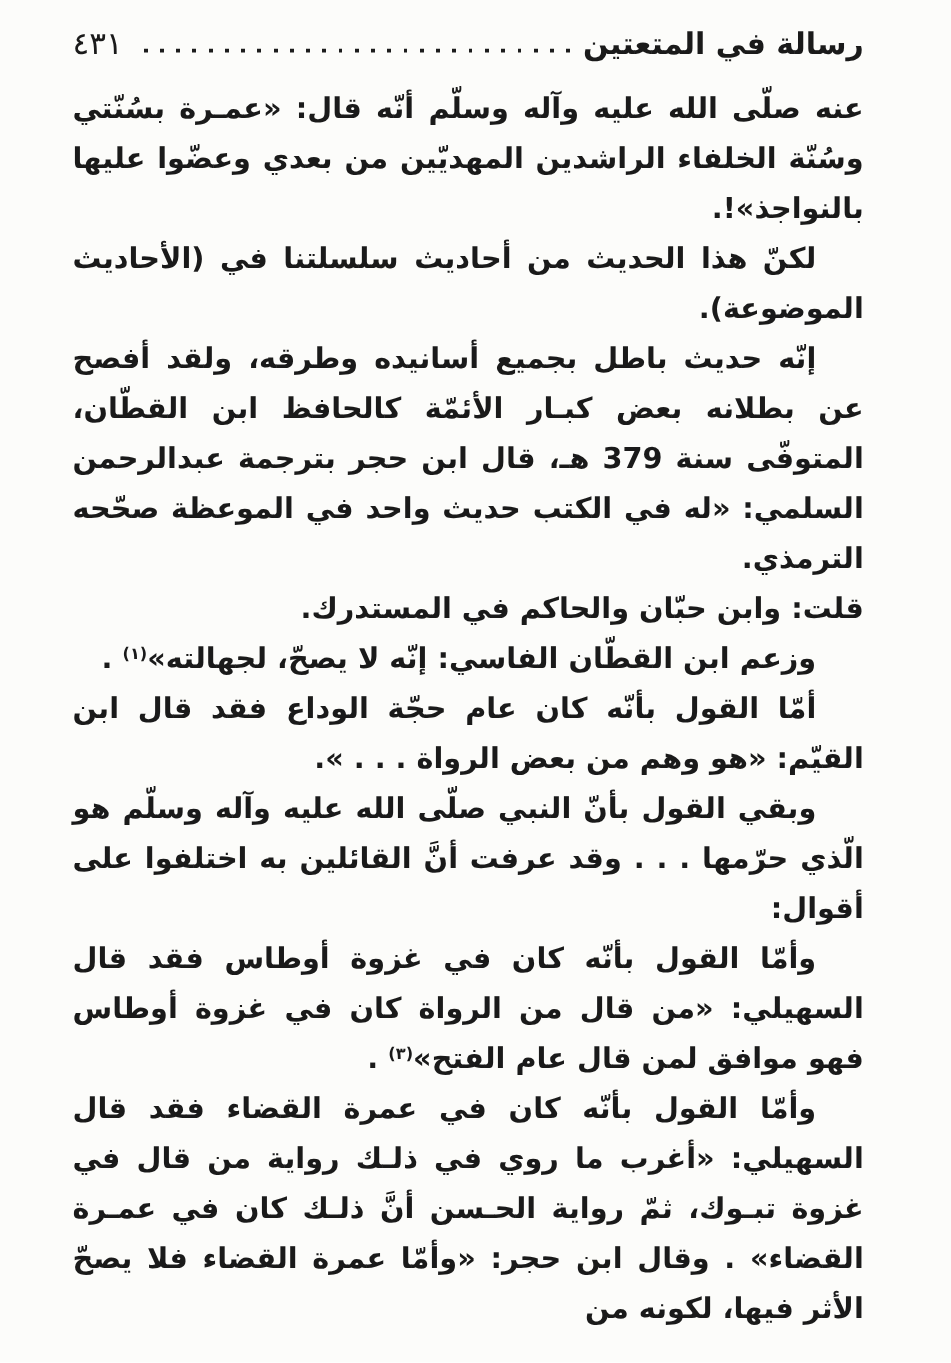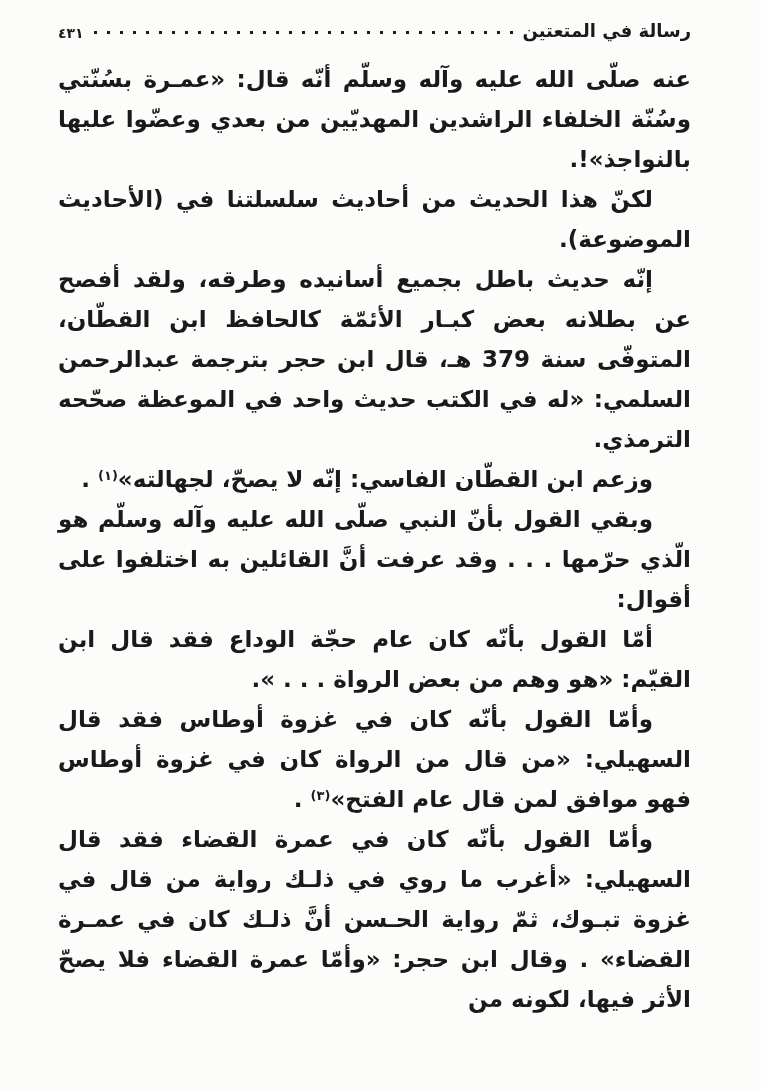--- a/index.html
+++ b/index.html
@@ -17,33 +17,33 @@
     direction: rtl;
     padding: 20px 70px 0 58px;
     overflow: hidden;
     font-family: "DejaVu Sans", sans-serif;
   }
   .header {
     display: flex;
     align-items: flex-end;
   }
   .header .title {
-    font-size: 18px;
+    font-size: 24px;
     font-weight: bold;
     white-space: nowrap;
   }
   .header .dots {
     flex: 1;
     height: 3px;
     margin: 0 10px 7px 10px;
     background: repeating-linear-gradient(to left, #1c1c1c 0 3px, transparent 3px 13px);
   }
   .header .pagenum {
-    font-size: 14px;
-    font-weight: bold;
+    font-size: 25px;
+    font-weight: normal;
     white-space: nowrap;
   }
   .body-text {
     margin-top: 18px;
   }
   .para {
     margin: 0;
     font-size: 23px;
     font-weight: bold;
     line-height: 40px;
@@ -68,20 +68,21 @@
   <div class="header">
     <span class="title">رسالة في المتعتين</span>
     <span class="dots"></span>
     <span class="pagenum">٤٣١</span>
   </div>
 
   <div class="body-text">
       <p class="para">عنه صلّى الله عليه وآله وسلّم أنّه قال: «عمـرة بسُنّتي وسُنّة الخلفاء الراشدين المهديّين من بعدي وعضّوا عليها بالنواجذ»!.</p>
       <p class="para indent">لكنّ هذا الحديث من أحاديث سلسلتنا في (الأحاديث الموضوعة).</p>
       <p class="para indent">إنّه حديث باطل بجميع أسانيده وطرقه، ولقد أفصح عن بطلانه بعض كبـار الأئمّة كالحافظ ابن القطّان، المتوفّى سنة 379 هـ، قال ابن حجر بترجمة عبدالرحمن السلمي: «له في الكتب حديث واحد في الموعظة صحّحه الترمذي.</p>
+      <p class="para">قلت: وابن حبّان والحاكم في المستدرك.</p>
       <p class="para indent">وزعم ابن القطّان الفاسي: إنّه لا يصحّ، لجهالته»<sup class="fn-sup">(١)</sup> .</p>
+      <p class="para indent">أمّا القول بأنّه كان عام حجّة الوداع فقد قال ابن القيّم: «هو وهم من بعض الرواة . . . ».</p>
       <p class="para indent">وبقي القول بأنّ النبي صلّى الله عليه وآله وسلّم هو الّذي حرّمها . . . وقد عرفت أنَّ القائلين به اختلفوا على أقوال:</p>
-      <p class="para indent">أمّا القول بأنّه كان عام حجّة الوداع فقد قال ابن القيّم: «هو وهم من بعض الرواة . . . ».</p>
       <p class="para indent">وأمّا القول بأنّه كان في غزوة أوطاس فقد قال السهيلي: «من قال من الرواة كان في غزوة أوطاس فهو موافق لمن قال عام الفتح»<sup class="fn-sup">(٣)</sup> .</p>
       <p class="para indent">وأمّا القول بأنّه كان في عمرة القضاء فقد قال السهيلي: «أغرب ما روي في ذلـك رواية من قال في غزوة تبـوك، ثمّ رواية الحـسن أنَّ ذلـك كان في عمـرة القضاء» . وقال ابن حجر: «وأمّا عمرة القضاء فلا يصحّ الأثر فيها، لكونه من</p>
     </div>
 
 </div>
 
 </body></html>

